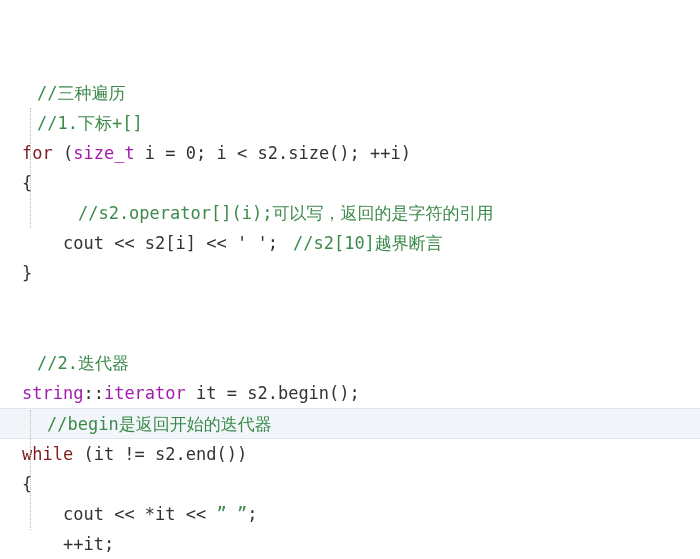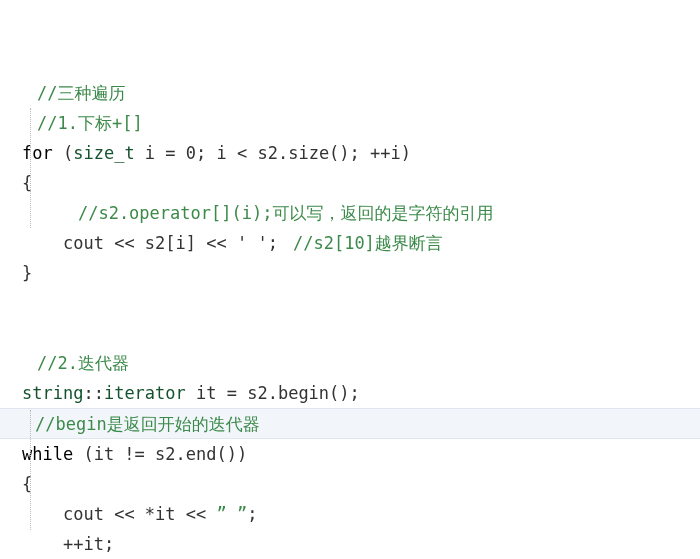--- a/index.html
+++ b/index.html
@@ -24,28 +24,28 @@
   .line {
     position: relative;
     height: 30px;
     white-space: pre;
   }
   .line.highlight {
     background: #f2f6fb;
     border-top: 1px solid #dfe6ef;
     border-bottom: 1px solid #dfe6ef;
     margin-left: -22px;
-    padding-left: 20px;
+    padding-left: 32px;
     width: 700px;
     box-sizing: border-box;
     height: 31px;
   }
   .cmt   { color: #3c8a4a; margin-left: 15px; }
-  .kw    { color: #000000; }
-  .type  { color: #14532d; }
+  .kw    { color: #7f1d1d; }
+  .type  { color: #a21caf; }
   .plain { color: #333333; }
   .op    { color: #333333; }
   .str   { color: #3c8a4a; }
   .indent-guide {
     position: absolute;
     left: 30px;
     width: 0;
     border-left: 1px dotted #bbbbbb;
   }
 </style>

